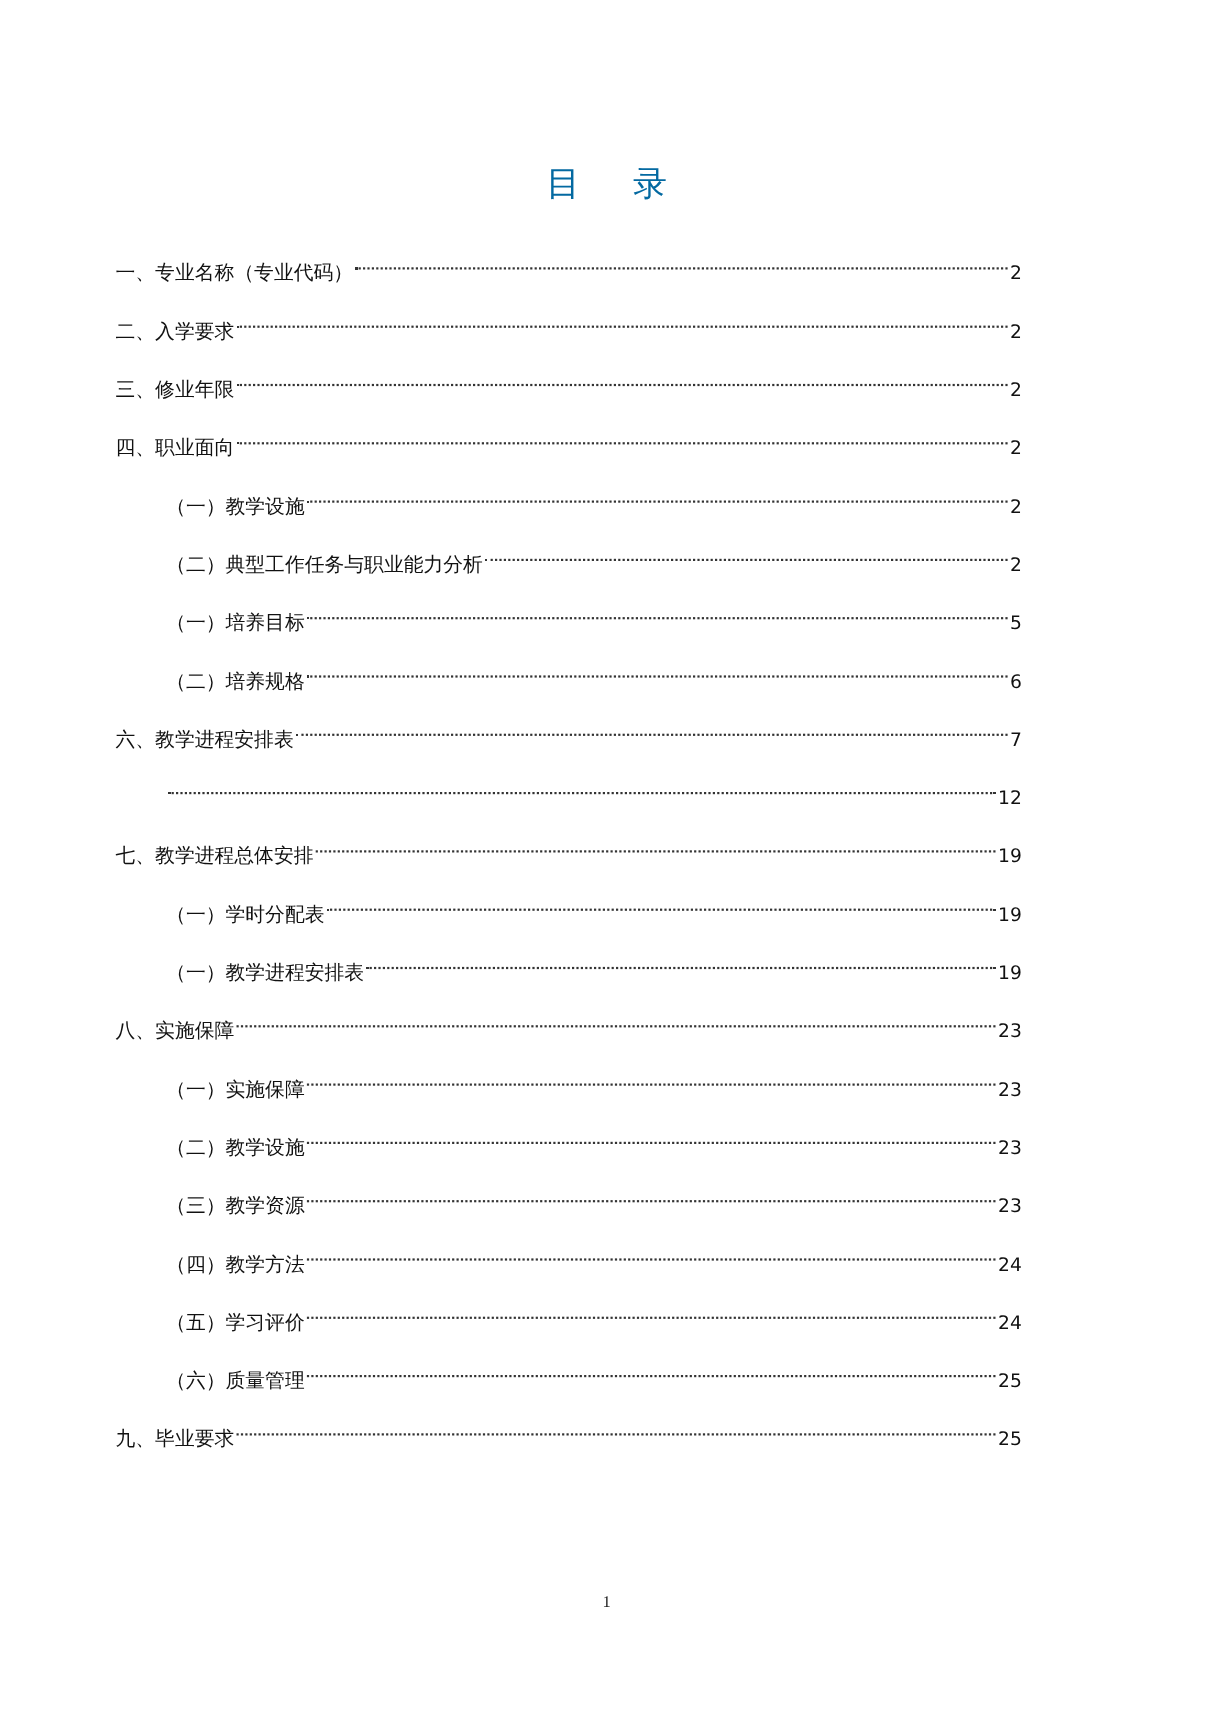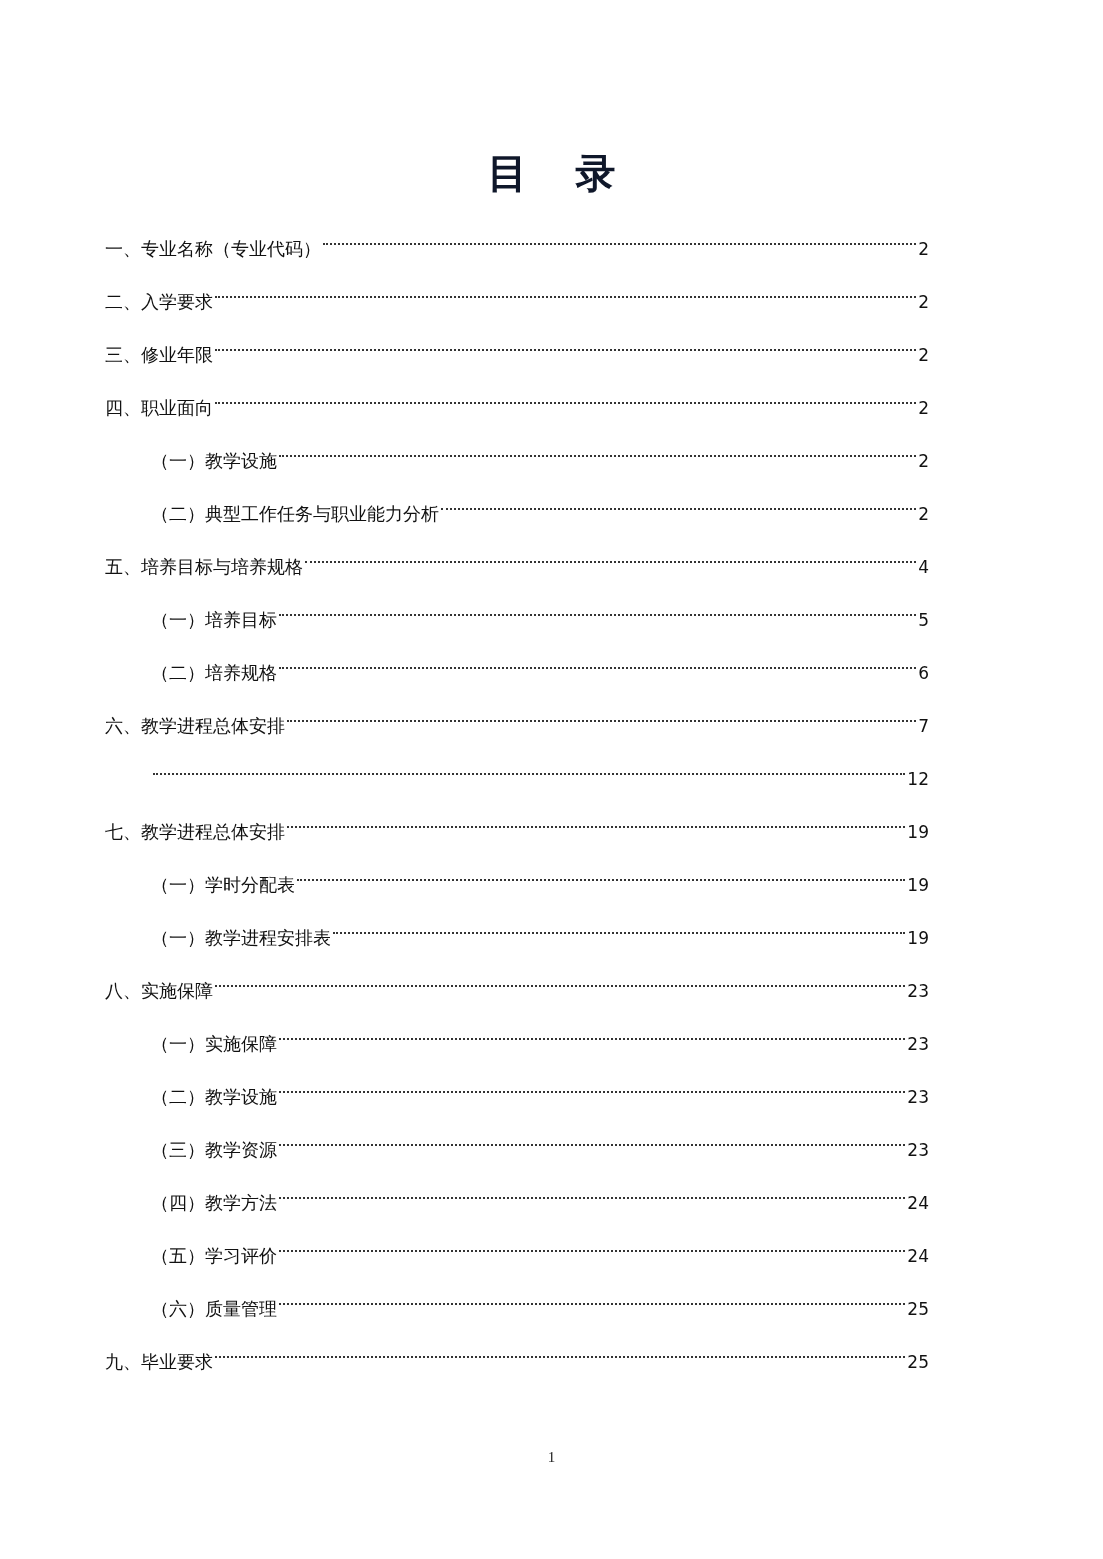--- a/index.html
+++ b/index.html
@@ -1,19 +1,19 @@
 <!DOCTYPE html>
 <html><head>
 <meta charset="utf-8">
 <style>
   html, body { margin: 0; padding: 0; background: #ffffff; }
   body { width: 1103px; height: 1559px; position: relative; overflow: hidden;
          font-family: "DejaVu Sans", "Liberation Sans", sans-serif; color: #111; }
   .title { position: absolute; top: 146px; left: 0; width: 1103px; text-align: center;
-           font-size: 40px; font-weight: bold; letter-spacing: 0; color: #0f172a;
+           font-size: 31px; font-weight: normal; letter-spacing: 0; color: #0369a1;
            font-family: "DejaVu Serif", "Liberation Serif", serif; }
   .title span { display: inline-block; }
   .title .gap { width: 48px; }
   .toc { position: absolute; left: 105px; top: 222px; width: 824px; }
   .row { display: flex; align-items: center; height: 53px; line-height: 34px;
          font-size: 18px; }
   .row.lvl2 { padding-left: 46px; }
   .row .label { white-space: nowrap; }
   .row .leader { flex: 1; margin: 0 2px; border-bottom: 2px dotted #333;
                  height: 0; position: relative; top: -5px; }
@@ -52,37 +52,32 @@
   <div class="row lvl2">
       <span class="label">（一）教学设施</span>
       <span class="leader"></span>
       <span class="page">2</span>
     </div>
   <div class="row lvl2">
       <span class="label">（二）典型工作任务与职业能力分析</span>
       <span class="leader"></span>
       <span class="page">2</span>
     </div>
-  <div class="row">
-      <span class="label">五、培养目标与培养规格</span>
-      <span class="leader"></span>
-      <span class="page">4</span>
-    </div>
   <div class="row lvl2">
       <span class="label">（一）培养目标</span>
       <span class="leader"></span>
       <span class="page">5</span>
     </div>
   <div class="row lvl2">
       <span class="label">（二）培养规格</span>
       <span class="leader"></span>
       <span class="page">6</span>
     </div>
   <div class="row">
-      <span class="label">六、教学进程总体安排</span>
+      <span class="label">六、教学进程安排表</span>
       <span class="leader"></span>
       <span class="page">7</span>
     </div>
   <div class="row lvl2">
       <span class="leader"></span>
       <span class="page">12</span>
     </div>
   <div class="row">
       <span class="label">七、教学进程总体安排</span>
       <span class="leader"></span>

